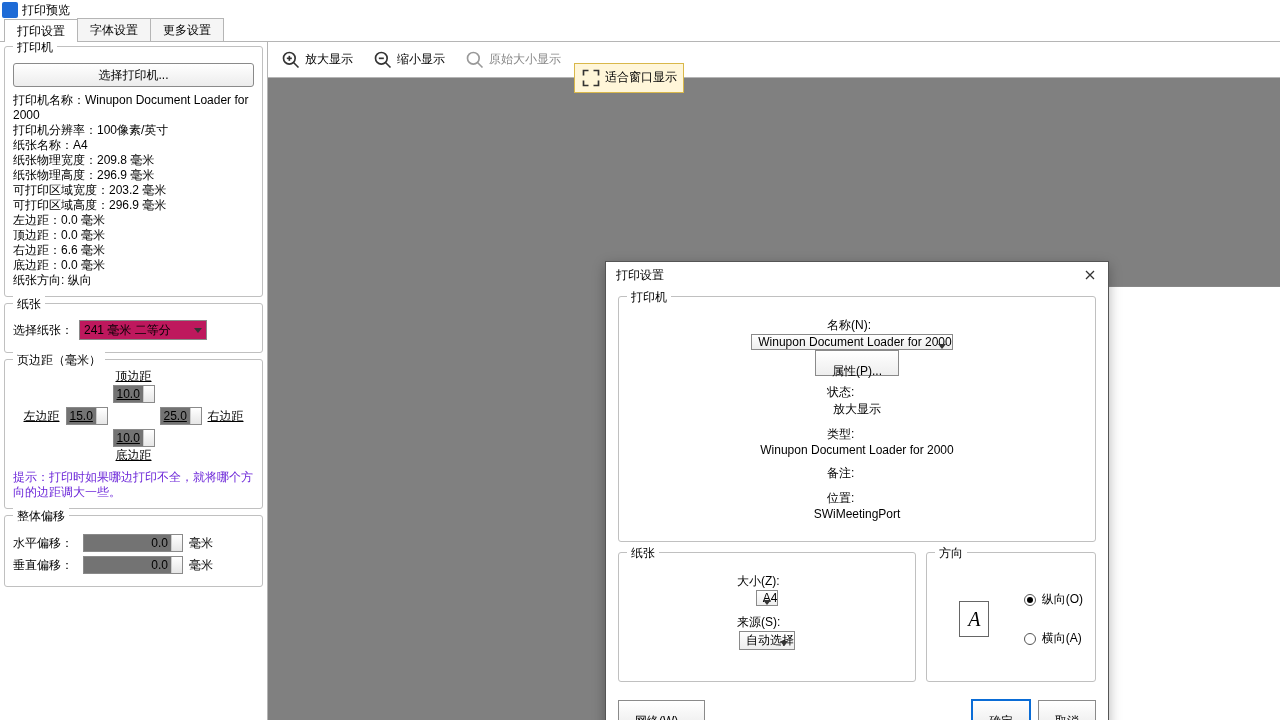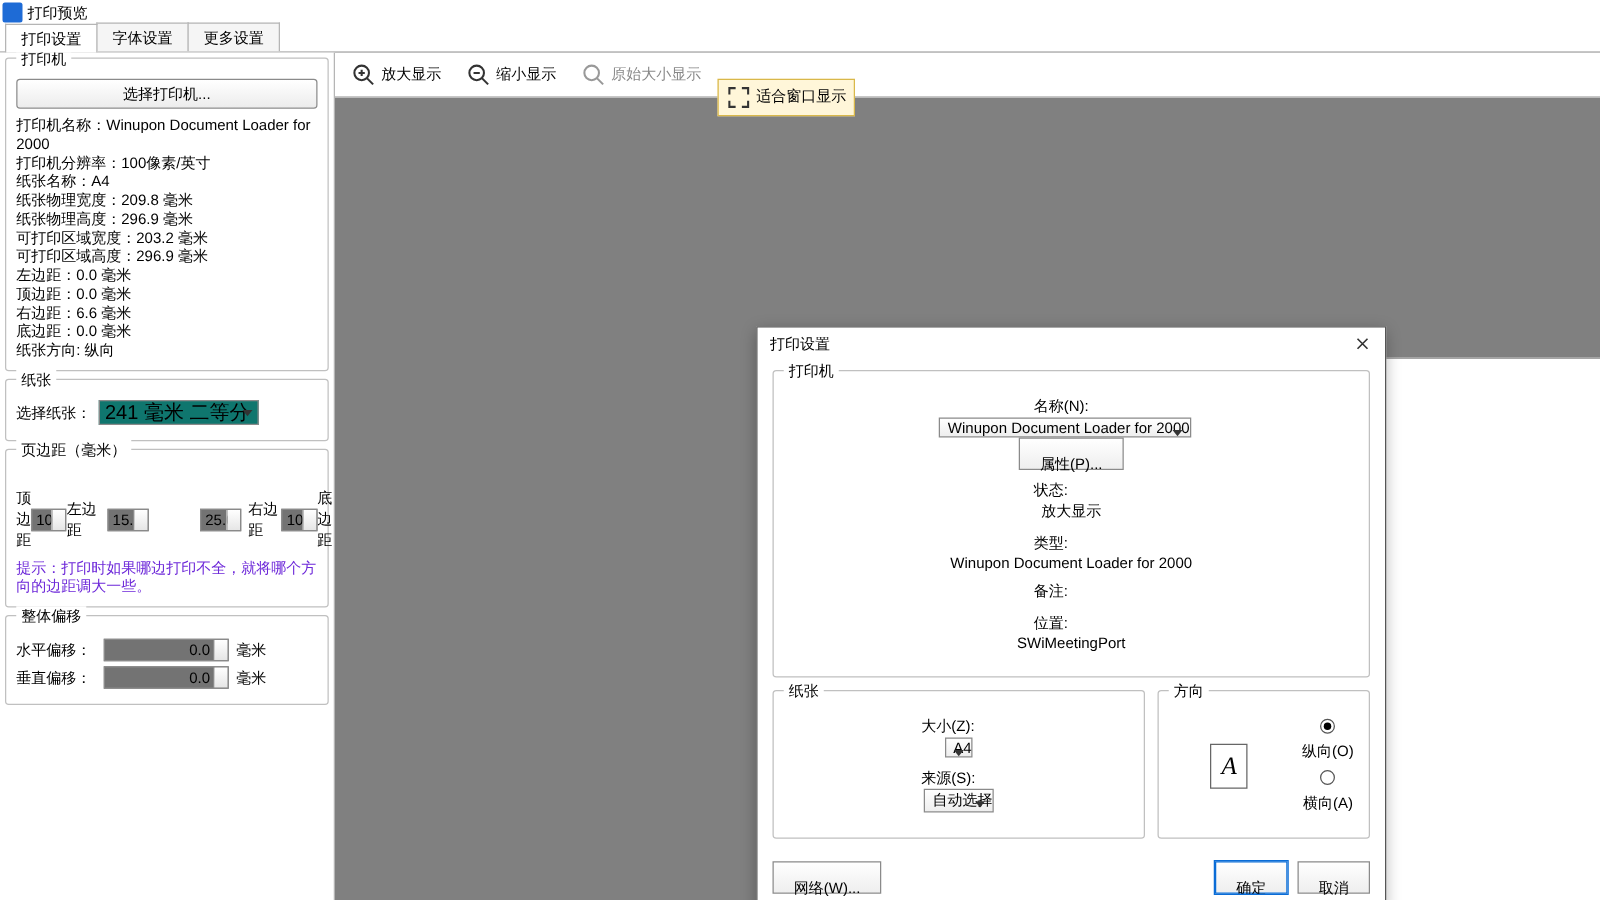--- a/index.html
+++ b/index.html
@@ -18,27 +18,27 @@
 
 .main { display: flex; height: calc(720px - 42px); }
 .sidebar { width: 268px; border-right: 1px solid #b5b5b5; padding: 4px; overflow: auto; }
 .preview-pane { flex: 1; background: #808080; position: relative; overflow: hidden; }
 
 
 .group { border: 1px solid #c0c0c0; border-radius: 3px; margin-bottom: 6px; padding: 6px 8px 8px; position: relative; }
 .group-title { position: absolute; top: -8px; left: 8px; background: #fff; padding: 0 4px; font-size: 12px; }
 .select-printer-btn { width: 100%; height: 24px; border: 1px solid #8a8a8a; border-radius: 3px; background: linear-gradient(#fff,#ececec); cursor: pointer; font-size: 12px; margin-top: 10px; margin-bottom: 6px; }
 .info-line { font-size: 12px; line-height: 15px; }
-.combo { width: 128px; height: 20px; border: 1px solid #8a8a8a; background: #0f766e; font-size: 16px; padding-left: 4px; position: relative; display: inline-flex; align-items: center; }
+.combo { width: 128px; height: 20px; border: 1px solid #8a8a8a; background: #be185d; font-size: 12px; padding-left: 4px; position: relative; display: inline-flex; align-items: center; }
 .combo::after { content: ""; position: absolute; right: 4px; top: 7px; border-left: 4px solid transparent; border-right: 4px solid transparent; border-top: 5px solid #333; }
 .row { display: flex; align-items: center; margin: 4px 0; font-size: 12px; }
 .spin { width: 42px; height: 18px; border: 1px solid #8a8a8a; background: #737373; position: relative; display: inline-flex; align-items: center; padding-left: 3px; font-size: 12px; }
 .spin::after { content: ""; position: absolute; right: 0; top: 0; bottom: 0; width: 10px; border-left: 1px solid #ccc; background: linear-gradient(#fff,#e6e6e6); }
 .spin-wide { width: 100px; }
-.margins-grid { display: flex; flex-direction: row; align-items: center; margin-top: 24px; }
+.margins-grid { display: flex; flex-direction: column; align-items: center; margin-top: 2px; text-decoration: underline; }
 .margins-mid { display: flex; align-items: center; gap: 6px; margin: 4px 0; }
 .hint { font-size: 12px; color: #6d28d9; margin-top: 6px; line-height: 15px; }
 
 
 .preview-toolbar { position: absolute; top: 0; left: 0; right: 0; height: 36px; background: #fff; border-bottom: 1px solid #b5b5b5; display: flex; align-items: center; padding-left: 6px; gap: 6px; }
 .tbtn { display: inline-flex; align-items: center; gap: 4px; padding: 4px 6px; border: 1px solid transparent; cursor: pointer; font-size: 12px; }
 .tbtn.active { border: 1px solid #d9b84a; background: #fff6d9; margin-top: 36px; }
 .tbtn svg { width: 20px; height: 20px; }
 
 
@@ -55,21 +55,21 @@
 .dgroup { border: 1px solid #c0c0c0; border-radius: 3px; padding: 12px 12px 12px; position: relative; margin-bottom: 10px; }
 .dgroup-title { position: absolute; top: -8px; left: 8px; background: #fff; padding: 0 4px; font-size: 12px; }
 .drow { display: flex; align-items: center; margin: 8px 0; font-size: 12px; flex-direction: column; }
 .drow label { width: 60px; }
 .dcombo { flex: 1; height: 24px; border: 1px solid #8a8a8a; background: linear-gradient(#fff,#eee); position: relative; display: flex; align-items: center; padding-left: 6px; font-size: 12px; }
 .dcombo::after { content: ""; position: absolute; right: 6px; top: 9px; border-left: 4px solid transparent; border-right: 4px solid transparent; border-top: 5px solid #333; }
 .props-btn, .dlg-btn { height: 26px; border: 1px solid #8a8a8a; background: linear-gradient(#fff,#eee); padding: 12px 16px; cursor: pointer; font-size: 12px; }
 .dlg-two { display: flex; gap: 10px; }
 .dlg-two > .dgroup { flex: 1; }
 .orientation-icon { width: 30px; height: 36px; border: 1px solid #666; display: flex; align-items: center; justify-content: center; font-style: italic; font-family: serif; font-size: 20px; margin: 6px auto; }
-.radio-row { display: flex; align-items: center; gap: 6px; margin: 6px 0; font-size: 12px; flex-direction: column; }
+.radio-row { display: flex; align-items: center; gap: 6px; margin: 22px 0; font-size: 12px; }
 .radio { width: 12px; height: 12px; border: 1px solid #555; border-radius: 50%; display: inline-flex; align-items: center; justify-content: center; }
 .radio.checked::after { content: ""; width: 6px; height: 6px; background: #000; border-radius: 50%; }
 .dialog-buttons { display: flex; justify-content: space-between; margin-top: 8px; }
 .dialog-buttons .right { display: flex; gap: 8px; }
 .ok-btn { border: 1px solid #0a6cd6; outline: 1px solid #0a6cd6; }
 </style>
 </head>
 <body>
 
 <div class="titlebar">

